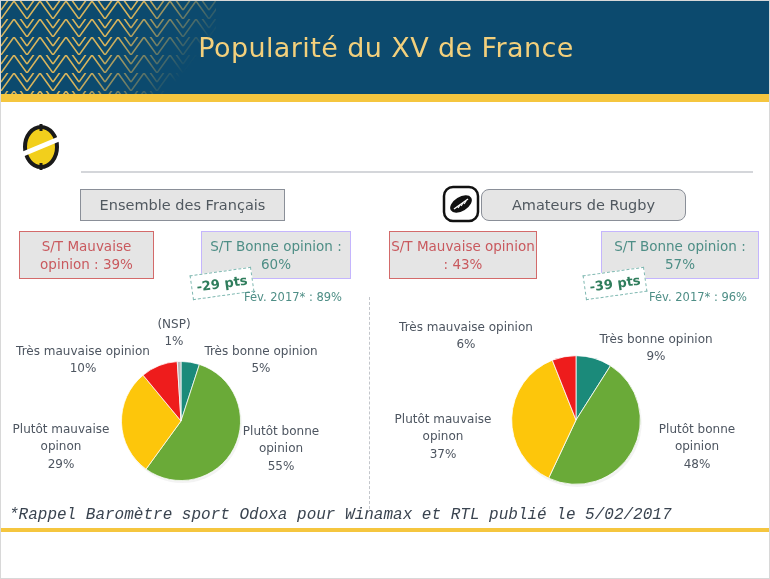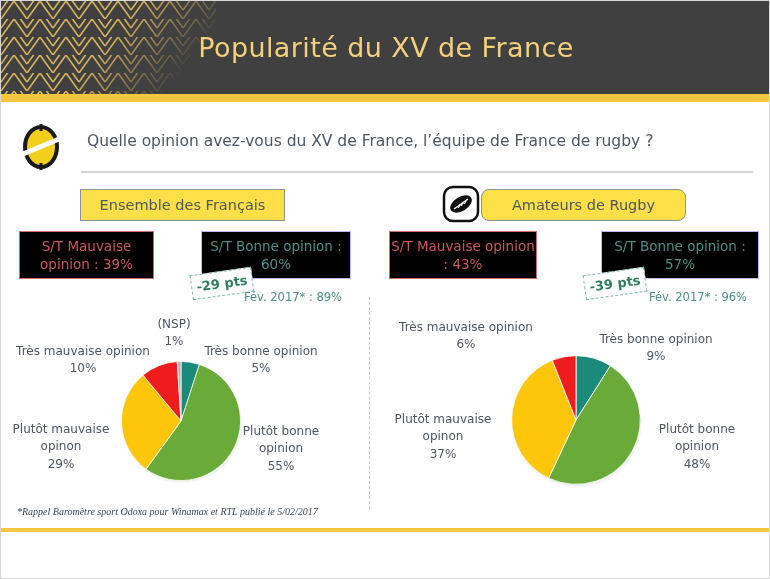--- a/index.html
+++ b/index.html
@@ -5,21 +5,21 @@
   html,body{margin:0;padding:0;background:#ffffff;}
   body{font-family:"Liberation Sans", sans-serif;}
   #slide{
     position:relative;width:770px;height:579px;overflow:hidden;
     background:#ffffff;border:1px solid #d8d8d8;box-sizing:border-box;
   }
 
   
   .header{
     position:absolute;left:0;top:0;width:770px;height:93px;
-    background:#404040;overflow:hidden;
+    background:#0c4a6e;overflow:hidden;
   }
   .header-pattern{
     position:absolute;left:0;top:0;width:215px;height:93px;
     overflow:hidden;
   }
   .header-title{
     position:absolute;left:0;top:0;width:770px;height:93px;
     display:flex;align-items:center;justify-content:center;
     color:#f3d07c;font-size:27px;letter-spacing:.4px;
     font-family:"DejaVu Sans", sans-serif;font-weight:400;
@@ -36,34 +36,34 @@
     position:absolute;left:86px;top:131px;width:660px;
     color:#4d5560;font-size:15.5px;
     font-family:"DejaVu Sans", sans-serif;
   }
   .question-rule{
     position:absolute;left:80px;top:170px;width:672px;height:2px;background:#d4d6da;
   }
 
   
   .panel-box{
-    position:absolute;border:1px solid #8a8f98;background:#fde047;
+    position:absolute;border:1px solid #8a8f98;background:#e5e5e5;
     display:flex;align-items:center;justify-content:center;
     color:#50585f;font-size:14.5px;font-family:"DejaVu Sans", sans-serif;
   }
   #box-left  {left:79px; top:188px;width:203px;height:30px;}
   #box-right {left:480px;top:188px;width:203px;height:30px;border-radius:8px;}
 
   .rugby-icon{
     position:absolute;left:441px;top:184px;width:38px;height:38px;
   }
 
   
   .stat-box{
-    position:absolute;box-sizing:border-box;background:#000000;
+    position:absolute;box-sizing:border-box;background:#e5e5e5;
     display:flex;align-items:center;justify-content:center;text-align:center;
     font-family:"DejaVu Sans", sans-serif;line-height:1.35;
   }
   .bad-box{border:1px solid #d36a6a;color:#c9595e;font-size:13.5px;}
   .good-box{border:1px solid #c4b5fd;color:#4e8e86;font-size:13.5px;}
   #bad-left   {left:18px; top:230px;width:135px;height:48px;padding:0 8px;}
   #good-left  {left:200px;top:230px;width:150px;height:48px;}
   #bad-right  {left:388px;top:230px;width:148px;height:48px;padding:0 0;}
   #good-right {left:600px;top:230px;width:158px;height:48px;}
 
@@ -108,23 +108,23 @@
   #l-pm    {left:2px;  top:420px;width:116px;}
   #l-pb    {left:231px;top:422px;width:98px;}
   
   #r-tm    {left:385px;top:318px;width:160px;}
   #r-tb    {left:588px;top:330px;width:134px;}
   #r-pm    {left:382px;top:410px;width:120px;}
   #r-pb    {left:646px;top:420px;width:100px;}
 
   
   .footnote{
-    position:absolute;left:16px;top:505px;
-    font-family:Liberation Serif, serif;font-style:italic;
-    font-size:10px;color:#3a4450;
+    position:absolute;left:8px;top:505px;
+    font-family:Liberation Mono, monospace;font-style:italic;
+    font-size:16px;color:#3a4450;
   }
   .footer-rule{
     position:absolute;left:0;top:527px;width:770px;height:4px;background:#f5c63f;
   }
   .footer{
     position:absolute;left:0;top:531px;width:770px;height:47px;background:#ffffff;
   }
 </style>
 </head>
 <body>
@@ -156,21 +156,20 @@
   <div class="gold-bar"></div>
 
   <div class="logo-mark">
     <svg width="44" height="46" viewBox="0 0 44 46">
       <ellipse cx="22" cy="23" rx="16" ry="20" fill="#f2cf1c" stroke="#1a1a1a" stroke-width="4"></ellipse>
       <path d="M4 30 L40 15" stroke="#ffffff" stroke-width="5" fill="none"></path>
       <line x1="22" y1="0" x2="22" y2="7" stroke="#1a1a1a" stroke-width="3"></line>
       <line x1="22" y1="39" x2="22" y2="46" stroke="#1a1a1a" stroke-width="3"></line>
     </svg>
   </div>
-  <div class="question">Quelle opinion avez-vous du XV de France, l’équipe de France de rugby ?</div>
   <div class="question-rule"></div>
 
   <div class="panel-box" id="box-left">Ensemble des Français</div>
   <div class="rugby-icon">
     <svg width="38" height="38" viewBox="0 0 38 38">
       <rect x="2" y="2" width="34" height="34" rx="9" ry="9" fill="#fff" stroke="#111" stroke-width="2.5"></rect>
       <ellipse cx="19" cy="19" rx="12" ry="7" fill="#111" transform="rotate(-32 19 19)"></ellipse>
       <line x1="12" y1="24" x2="26" y2="14" stroke="#fff" stroke-width="1.4"></line>
       <line x1="16" y1="23" x2="18" y2="20" stroke="#fff" stroke-width="1.3"></line>
       <line x1="19" y1="21" x2="21" y2="18" stroke="#fff" stroke-width="1.3"></line>

